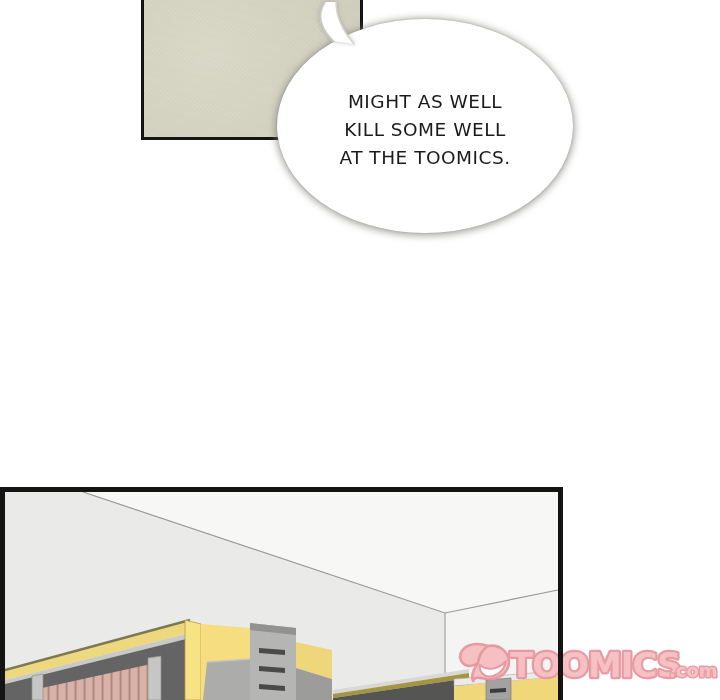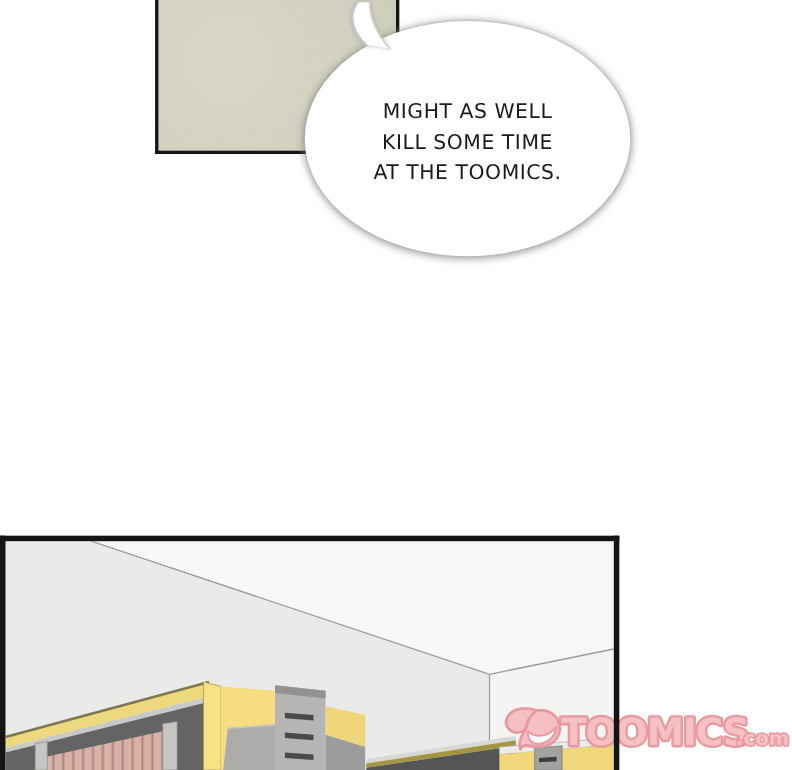--- a/index.html
+++ b/index.html
@@ -69,21 +69,21 @@
 </head>
 <body>
 
 <div class="stage">
 
   <div class="panel-top" style="background-color: rgb(214, 213, 195);"></div>
 
   <div class="bubble" style="background-color: rgb(255, 255, 255);">
     <div class="bubble-text" style="color: rgb(27, 27, 27);">
       <div>MIGHT AS WELL</div>
-      <div>KILL SOME TIME</div>
+      <div>KILL SOME WELL</div>
       <div>AT THE TOOMICS.</div>
     </div>
   </div>
 
   <svg class="tail" width="52" height="52" viewBox="0 0 52 52">
     <path d="M17,2 C9,14 11,27 25,41 L46,44 C34,30 28,16 28,2 Z" fill="#ffffff"></path>
     <path d="M17,2 C9,14 11,27 25,41" fill="none" stroke="#c9c9c5" stroke-width="2" stroke-linecap="round"></path>
     <path d="M28,2 C28,16 34,30 46,44" fill="none" stroke="#d4d4d0" stroke-width="1.6" stroke-linecap="round"></path>
   </svg>
 

